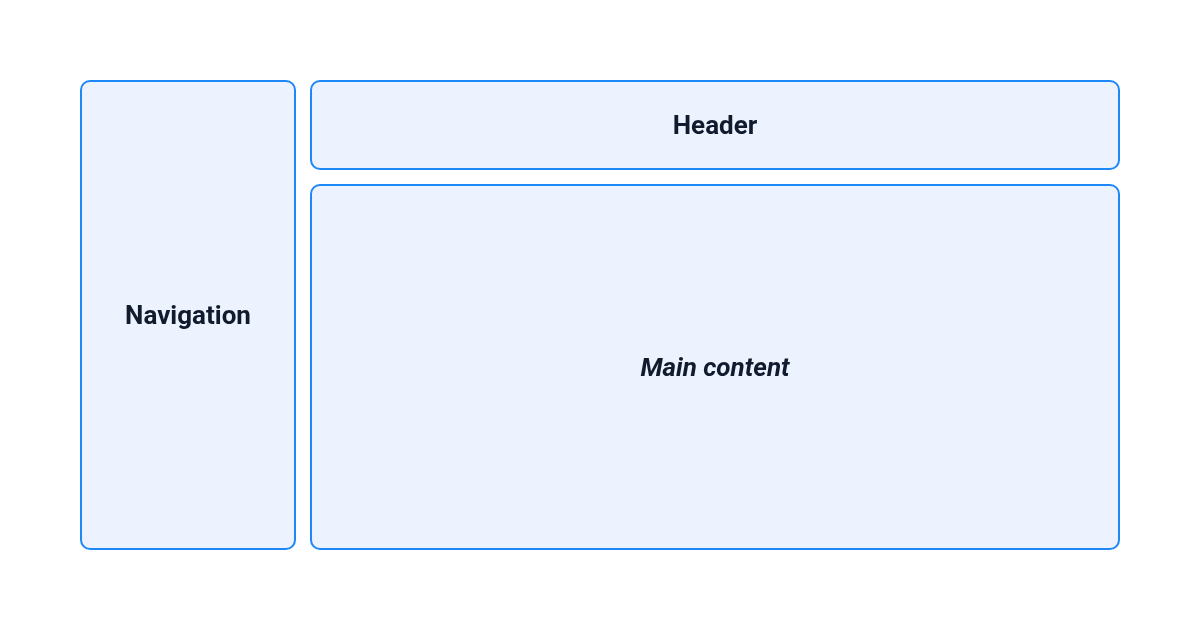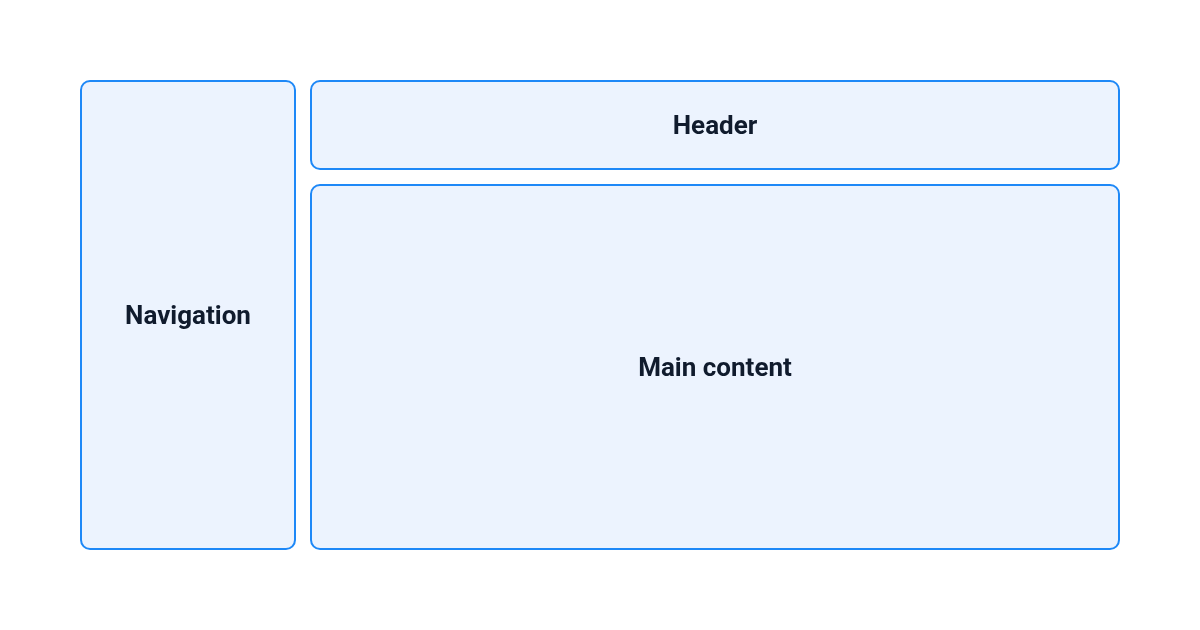--- a/index.html
+++ b/index.html
@@ -42,20 +42,21 @@
       gap: 14px;
     }
 
     .header {
       height: 90px;
       flex-shrink: 0;
     }
 
     .main-content {
       flex: 1;
+      font-style: italic;
     }
   </style>
 </head>
 <body>
 
 <div class="panel navigation">
   <span>Navigation</span>
 </div>
 
 <div class="right-col">

